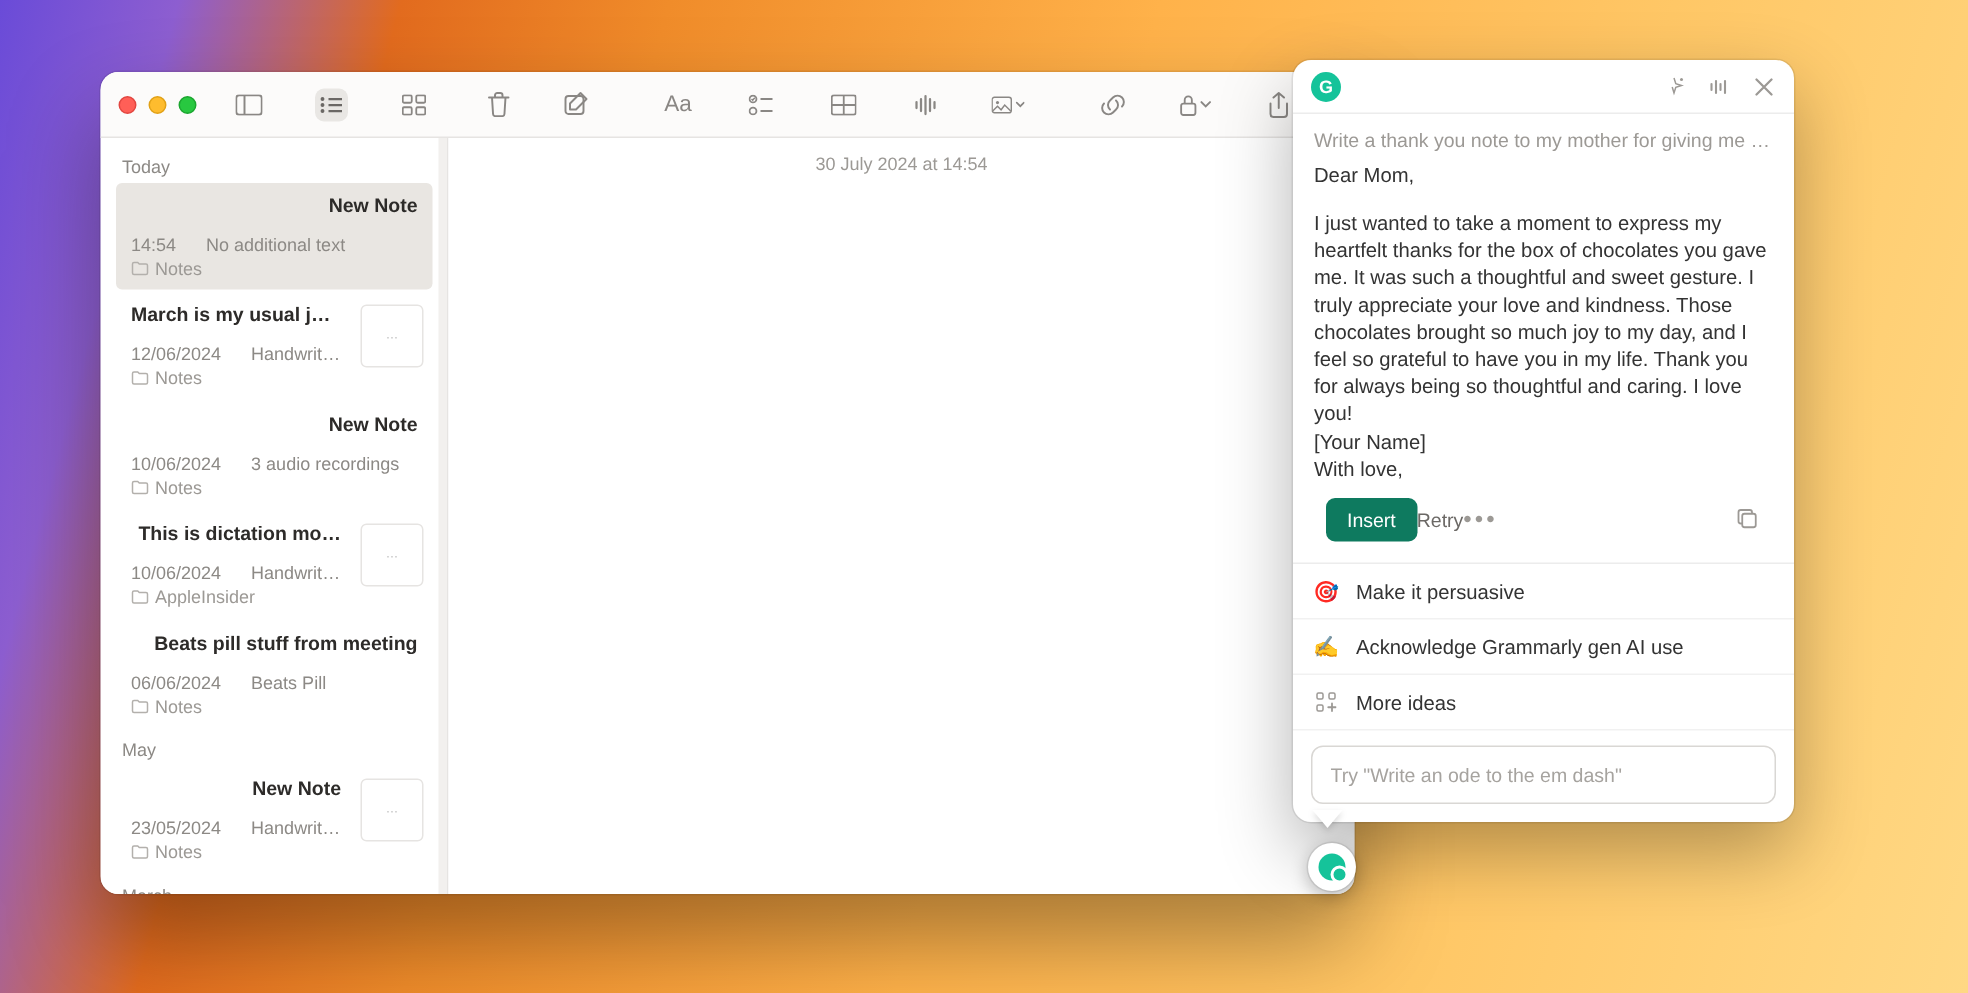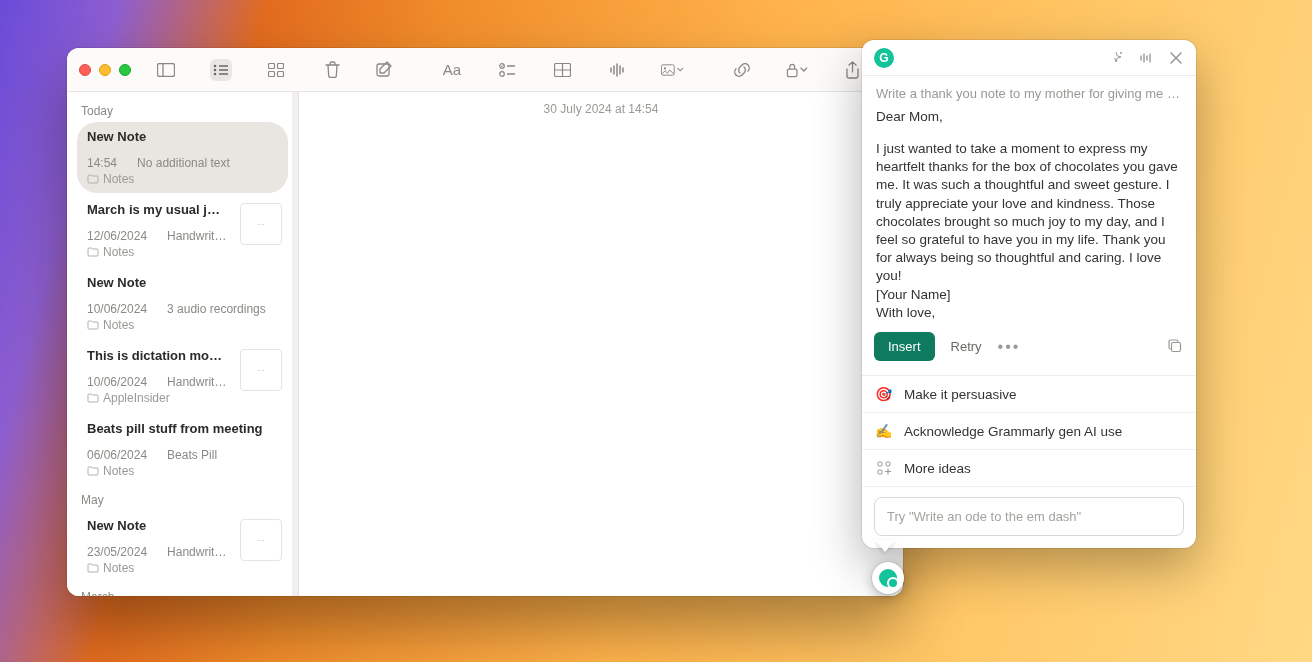--- a/index.html
+++ b/index.html
@@ -31,21 +31,21 @@
   .search-wrap { display:flex; align-items:center; gap:2px; color:#9c9995; flex:1; max-width:150px; }
   .search-wrap input { border:none; outline:none; background:transparent; font-size:13px; color:#555; width:100%;}
   .search-wrap input::placeholder { color:#b3b0ac; }
   .body { flex:1; display:flex; min-height:0;}
   .sidebar {
     width: 232px; flex:0 0 232px; background:#fff; border-right:1px solid #e6e4e2;
     overflow-y:auto; padding: 6px 6px 0 6px; position:relative;
   }
   .sb-scrollbar { position:absolute; right:0; top:0; bottom:0; width:6px; background:#f2f0ee;}
   .section-hdr { font-size:12px; color:#8c8985; padding:6px 8px 4px 8px; }
-  .note-item { border-radius:20px; padding:7px 10px; margin:0 4px 2px 4px; position:relative; min-height:58px;}
+  .note-item { border-radius:4px; padding:7px 10px; margin:0 4px 2px 4px; position:relative; min-height:58px;text-align:right;}
   .note-item.selected { background:#e9e6e2; }
   .ni-title { font-size:13px; font-weight:600; color:#2d2b29; white-space:nowrap; overflow:hidden; text-overflow:ellipsis;}
   .ni-row { font-size:12px; color:#8c8985; display:flex; gap:20px; margin-top:12px;}
   .ni-folder { font-size:12px; color:#9c9995; display:flex; gap:4px; align-items:center; margin-top:2px;}
   .thumb { position:absolute; right:6px; top:8px; width:42px; height:42px; border:1px solid #e6e4e2; border-radius:4px; background:#fff; display:flex; align-items:center; justify-content:center; font-size:8px; color:#bbb;}
   .note-item .text-wrap { max-width: 140px; }
   .note-item.wide .text-wrap { max-width: 200px; }
   .editor { flex:1; background:#fff; position:relative;}
   .editor-date { text-align:center; font-size:12px; color:#9c9995; padding-top:10px;}
   
@@ -56,21 +56,21 @@
     display:flex; flex-direction:column; overflow:hidden;
   }
   .gr-head { height:40px; display:flex; align-items:center; padding:0 12px; gap:14px; border-bottom:1px solid #ececec;}
   .gr-logo { width:20px; height:20px; border-radius:50%; background:#15c39a; display:flex; align-items:center; justify-content:center; color:#fff; font-weight:700; font-size:12px;}
   .gr-head-spacer{ flex:1;}
   .gr-head-ico { color:#9c9995; width:16px; height:16px; display:flex; align-items:center; justify-content:center;}
   .gr-prompt-line { padding:10px 14px 8px; color:#9c9995; font-size:13px; white-space:nowrap; overflow:hidden; text-overflow:ellipsis;}
   .gr-body { padding:0 14px; font-size:13.5px; color:#333; line-height:1.35;}
   .gr-body p { }
   .gr-salut { margin-bottom:14px;}
-  .gr-actions { display:flex; align-items:center; gap:16px; padding:10px 12px 14px;}
+  .gr-actions { display:flex; align-items:center; padding:10px 22px 14px;}
   .gr-insert { background:#0e7a5f; color:#fff; border:none; border-radius:6px; padding:7px 14px; font-size:13px; font-weight:500; cursor:pointer;}
   .gr-retry { background:none; border:none; color:#6b6865; font-size:13px; cursor:pointer;}
   .gr-ellipsis { color:#9c9995; letter-spacing:2px; cursor:pointer;}
   .gr-copy { margin-left:auto; color:#9c9995; width:16px; height:16px;}
   .gr-divider { height:1px; background:#ececec; margin:0;}
   .gr-sugg { display:flex; align-items:center; gap:12px; padding:10px 14px; font-size:13.5px; color:#333; cursor:pointer;}
   .gr-sugg:not(:last-of-type){ border-bottom:1px solid #f1f1f1;}
   .gr-sugg-ico { width:16px; height:16px; display:flex; align-items:center; justify-content:center; font-size:14px;}
   .gr-input-wrap { padding:10px 12px 12px;}
   .gr-input { width:100%; border:1px solid #d9d7d4; border-radius:8px; padding:11px 12px; font-size:13px; outline:none; color:#555;}

